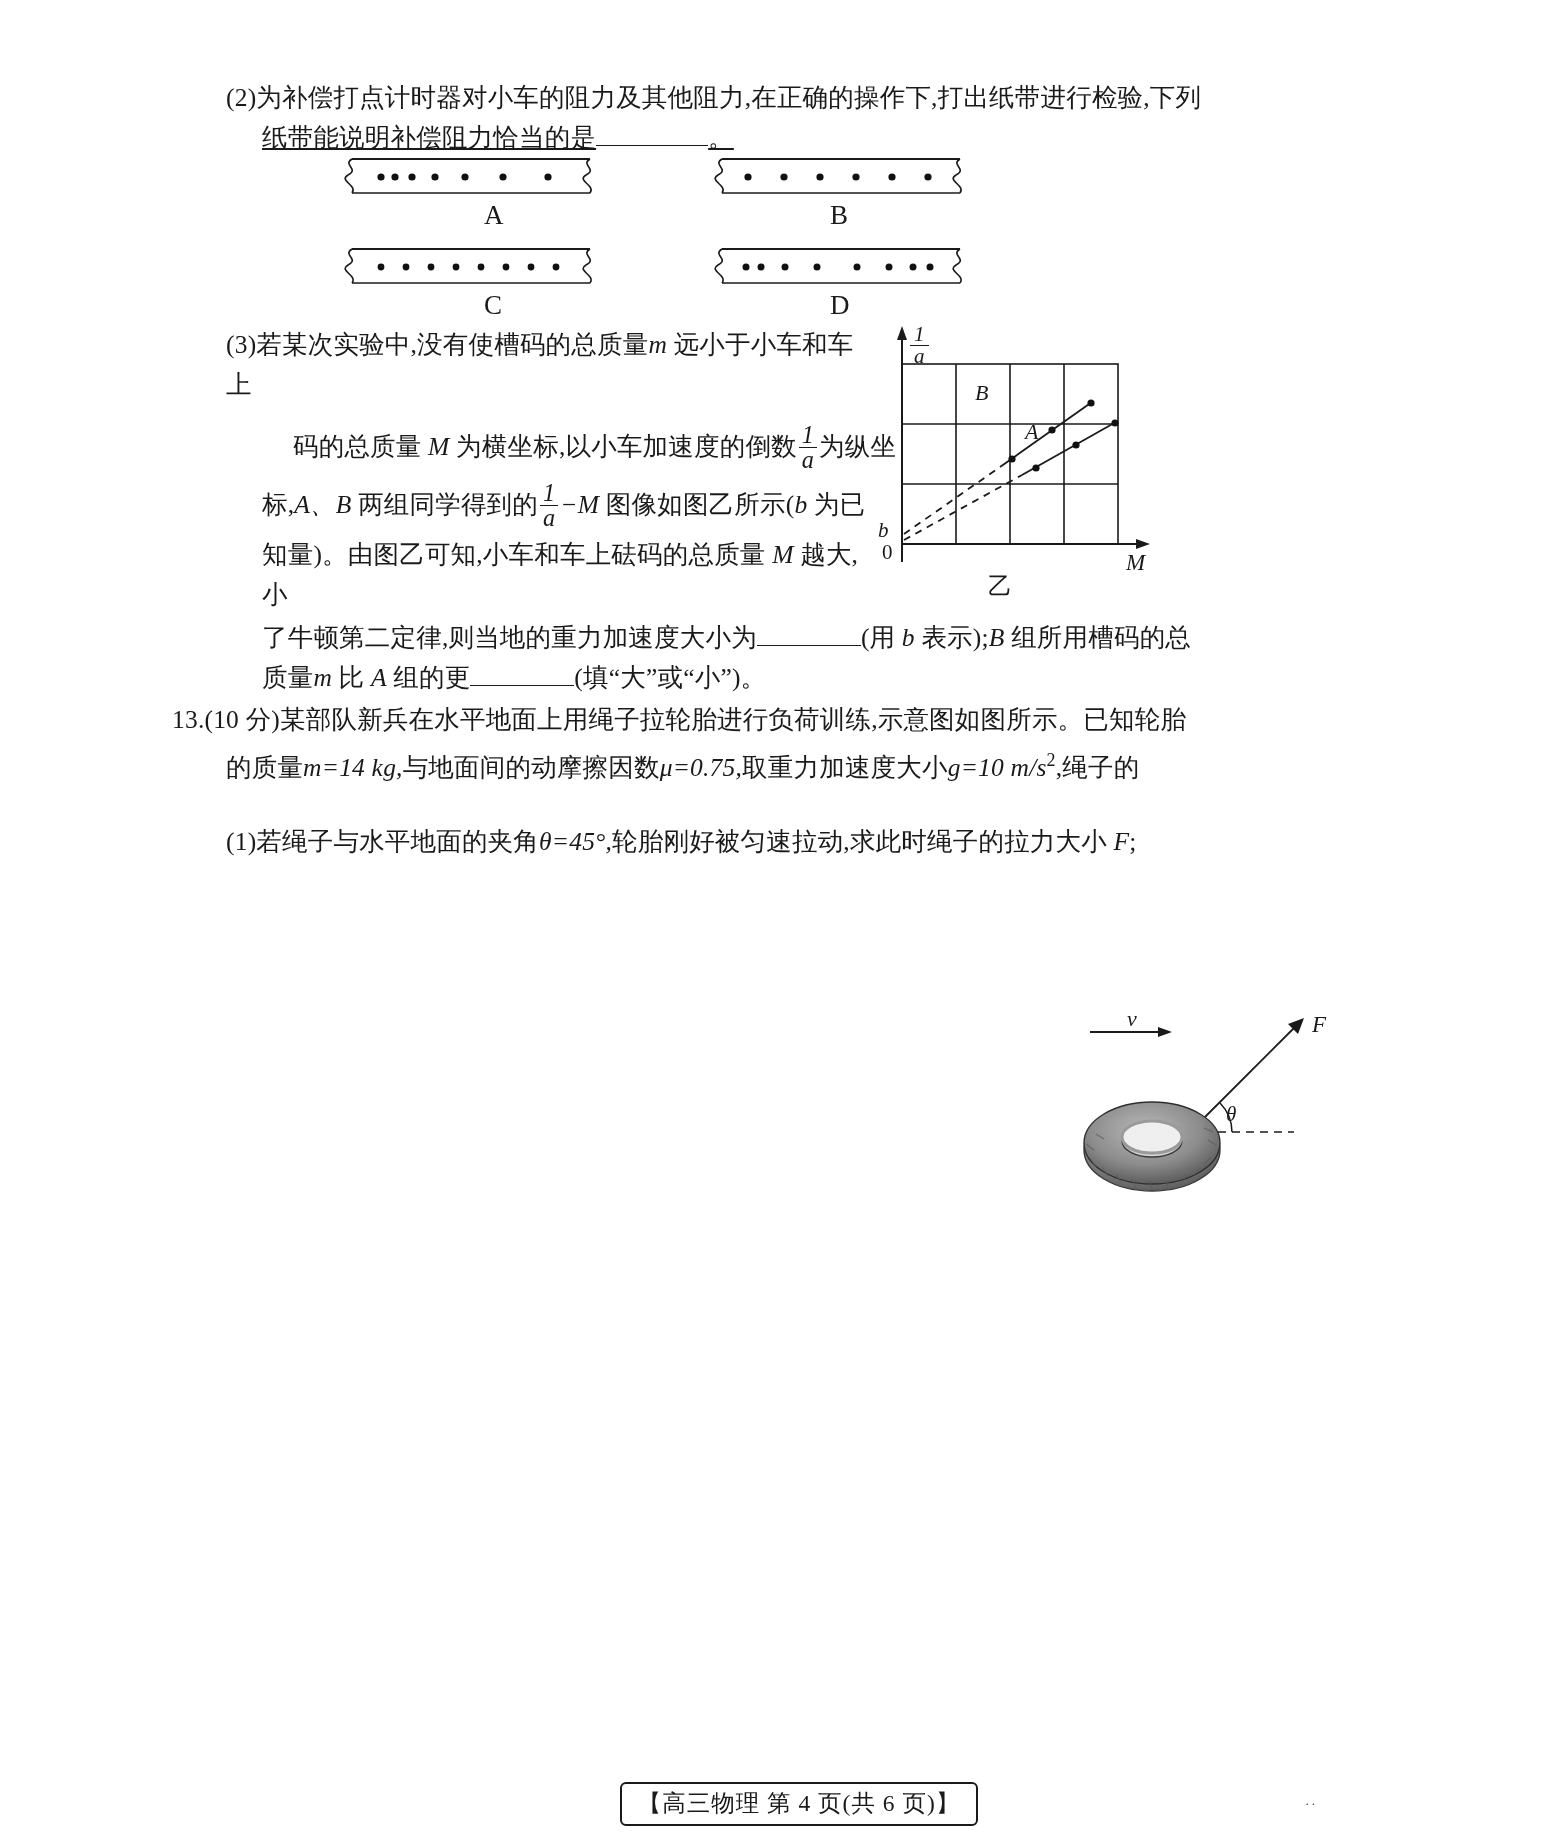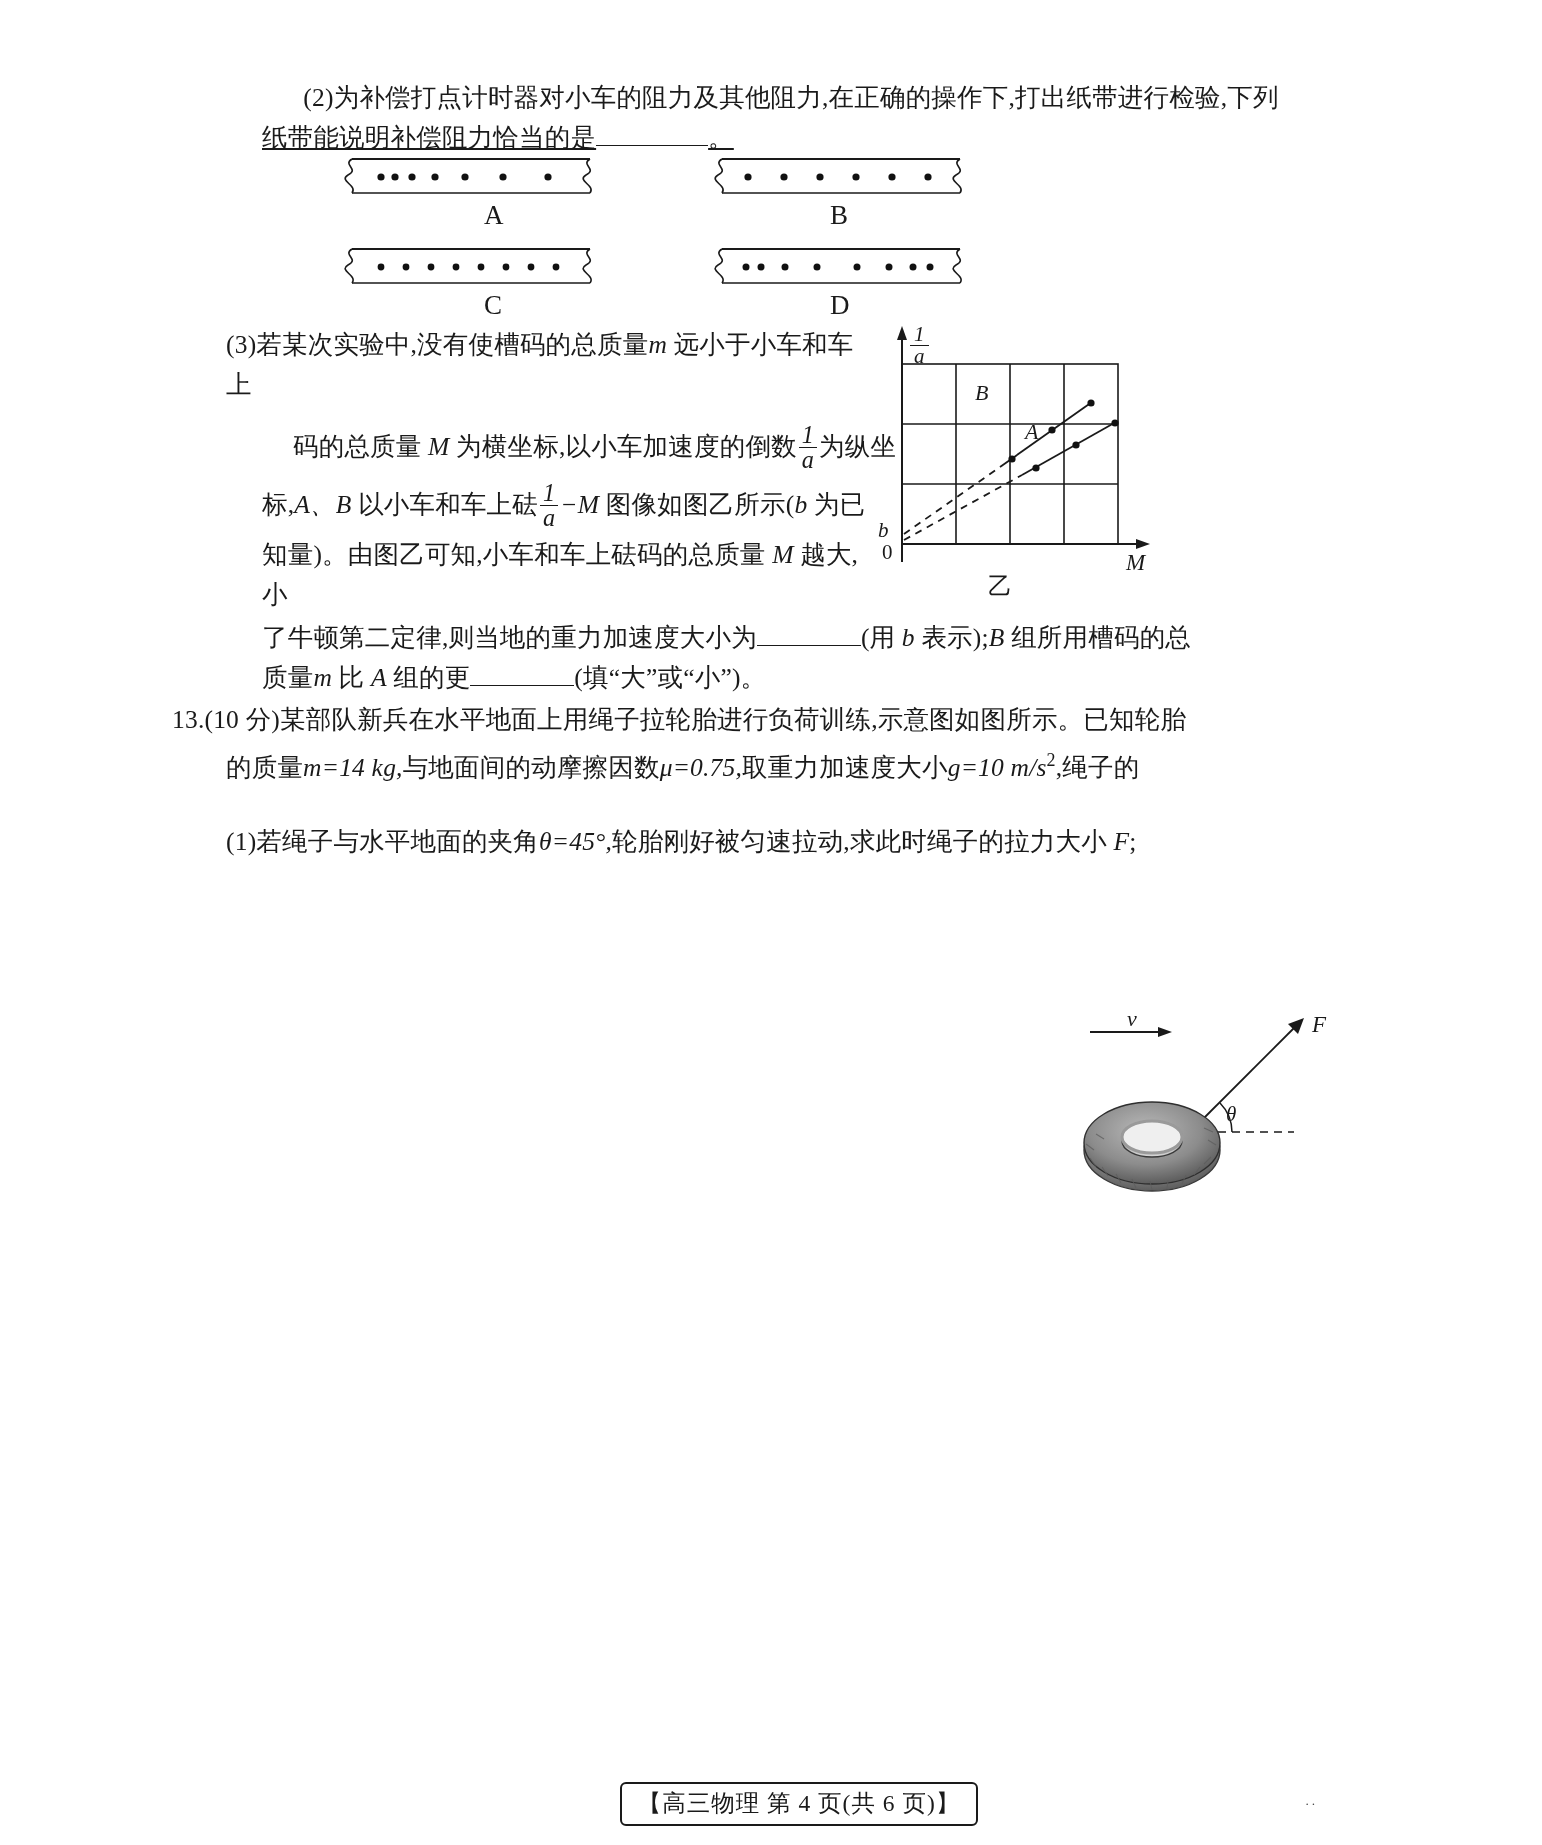--- a/index.html
+++ b/index.html
@@ -38,21 +38,21 @@
     display:inline-block; border:2px solid #1a1a1a; border-radius:6px;
     padding:3px 16px 5px 16px; font-size:23.5px; letter-spacing:1px;
   }
   .corner { position:absolute; font-size:13px; color:#444; letter-spacing:2px; }
 </style>
 </head>
 <body>
 
 <div class="page">
 
-  <div class="blk" style="left:226px; top:78px; width:1130px;text-align:center;">
+  <div class="blk" style="left:226px; top:78px; width:1130px;">
     <span>(2)为补偿打点计时器对小车的阻力及其他阻力,在正确的操作下,打出纸带进行检验,下列</span>
   </div>
 
   <div class="blk" style="left:262px; top:118px; width:1100px;text-decoration:underline;">
     <span>纸带能说明补偿阻力恰当的是</span><span class="blank" style="width:112px; height:26px;"></span><span>。</span>
   </div>
 
   <div class="tape" style="left:336px; top:155px;">
     <svg width="270" height="42" viewBox="0 0 270 42">
       <path d="M16,4 L254,4" stroke="#1a1a1a" stroke-width="2.2" fill="none"></path>
@@ -141,21 +141,21 @@
   <div class="blk" style="left:226px; top:325px; width:640px;">
     <span>(3)若某次实验中,没有使槽码的总质量</span><span class="it">m</span>&nbsp;<span>远小于小车和车上</span>
   </div>
 
 
   <div class="blk" style="left:262px; top:423px; width:610px;margin-left:31px;">
     <span>码的总质量</span>&nbsp;<span class="it">M</span>&nbsp;<span>为横坐标,以小车加速度的倒数</span><span class="frac"><span class="num">1</span><span class="den">a</span></span><span>为纵坐</span>
   </div>
 
   <div class="blk" style="left:262px; top:481px; width:610px;">
-    <span>标,</span><span class="it">A、B</span>&nbsp;<span>以小车和车上砝</span><span class="frac"><span class="num">1</span><span class="den">a</span></span><span class="it">−M</span>&nbsp;<span>图像如图乙所示(</span><span class="it">b</span>&nbsp;<span>为已</span>
+    <span>标,</span><span class="it">A、B</span>&nbsp;<span>两组同学得到的</span><span class="frac"><span class="num">1</span><span class="den">a</span></span><span class="it">−M</span>&nbsp;<span>图像如图乙所示(</span><span class="it">b</span>&nbsp;<span>为已</span>
   </div>
 
   <div class="blk" style="left:262px; top:535px; width:610px;">
     <span>知量)。由图乙可知,小车和车上砝码的总质量</span>&nbsp;<span class="it">M</span>&nbsp;<span>越大,小</span>
   </div>
 
 
   <div class="blk" style="left:262px; top:658px; width:800px;">
     <span>质量</span><span class="it">m</span>&nbsp;<span>比</span>&nbsp;<span class="it">A</span>&nbsp;<span>组的更</span><span class="blank" style="width:104px; height:26px;"></span><span>(填“大”或“小”)。</span>
   </div>

